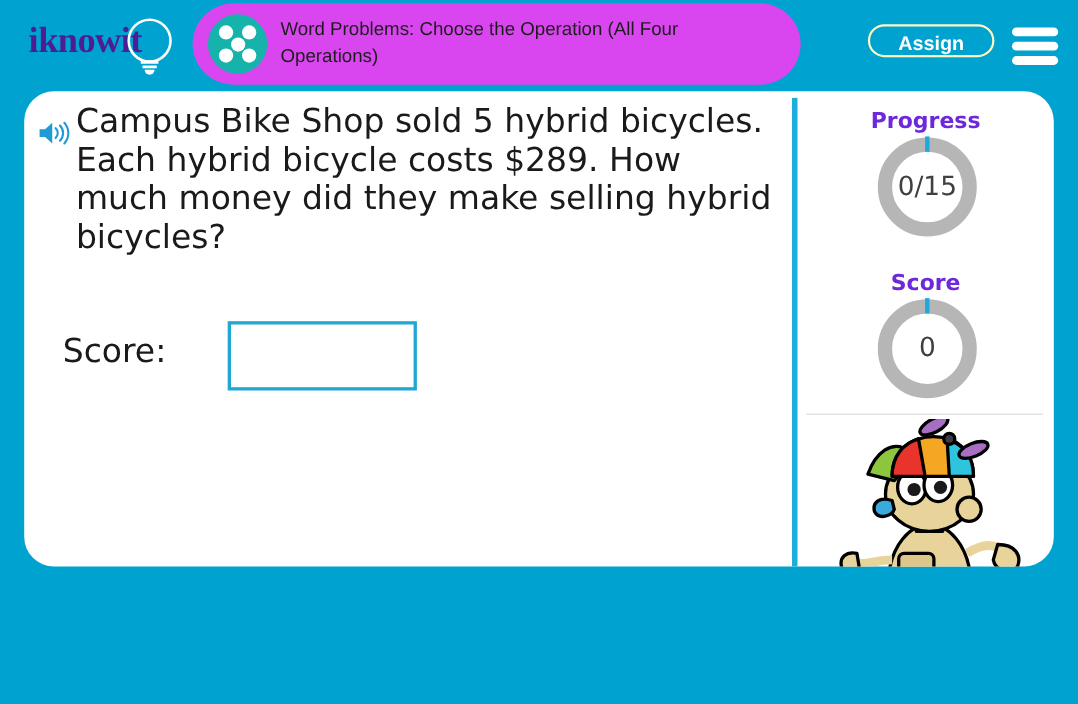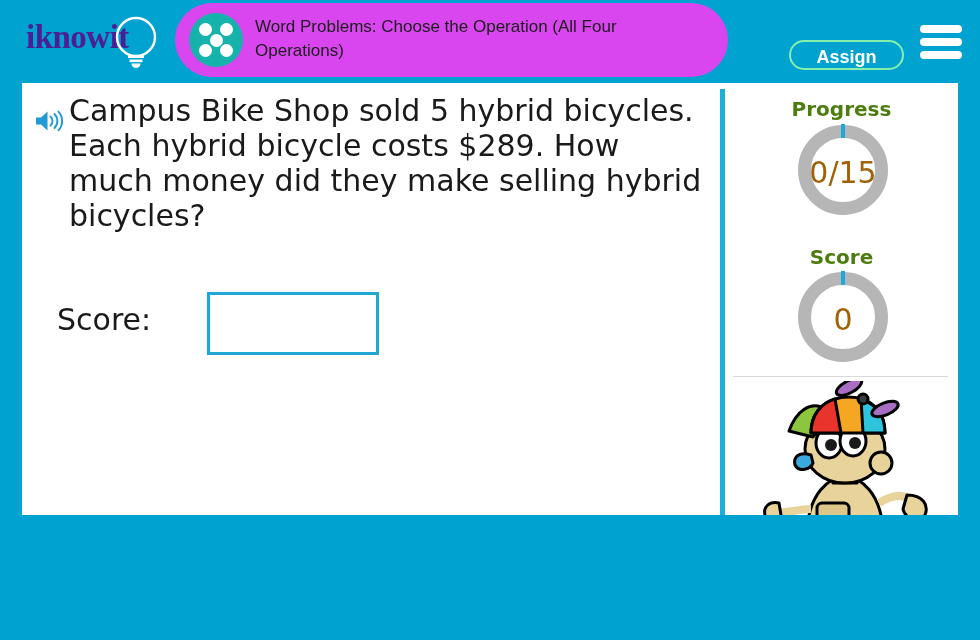--- a/index.html
+++ b/index.html
@@ -84,24 +84,24 @@
     width: 455px;
     font-size: 17px;
     line-height: 24px;
     color: #1c1c1c;
     padding-top: 4px;
   }
 
   #assign-button {
     position: absolute;
     left: 789px;
-    top: 40px;
+    top: 22px;
     width: 115px;
     height: 30px;
-    border: 2px solid #86efac;
+    border: 2px solid #fef9c3;
     border-radius: 16px;
     background: transparent;
     color: #ffffff;
     font-size: 18px;
     font-weight: bold;
     line-height: 30px;
     text-align: center;
     box-sizing: border-box;
     cursor: pointer;
   }
@@ -124,20 +124,21 @@
 
   
   #card {
     position: absolute;
     left: 22px;
     top: 83px;
     width: 936px;
     height: 432px;
     background: #ffffff;
     overflow: hidden;
+    border-radius: 27px;
   }
 
   
   #question-block {
     position: absolute;
     left: 5px;
     top: 10px;
     width: 680px;
   }
   #speaker-icon {
@@ -237,21 +238,21 @@
     top: 0px;
     width: 233px;
     height: 524px;
   }
   .stat-label {
     position: absolute;
     width: 233px;
     text-align: center;
     font-size: 20px;
     font-weight: bold;
-    color: #4d7c0f;
+    color: #6d28d9;
     font-family: "DejaVu Sans", sans-serif;
   }
   .ring-wrap {
     position: absolute;
     left: 73px;
     width: 90px;
     height: 90px;
   }
   .ring {
     position: absolute;
@@ -269,22 +270,22 @@
     width: 4px;
     height: 14px;
     background: #1fa8dc;
   }
   .ring-value {
     position: absolute;
     left: 0;
     top: 30px;
     width: 90px;
     text-align: center;
-    font-size: 30px;
-    color: #a16207;
+    font-size: 24px;
+    color: #404040;
     font-family: "DejaVu Sans", sans-serif;
   }
 
   #panel-sep {
     position: absolute;
     left: 8px;
     top: 293px;
     width: 215px;
     height: 1px;
     background: #d8d8d8;

